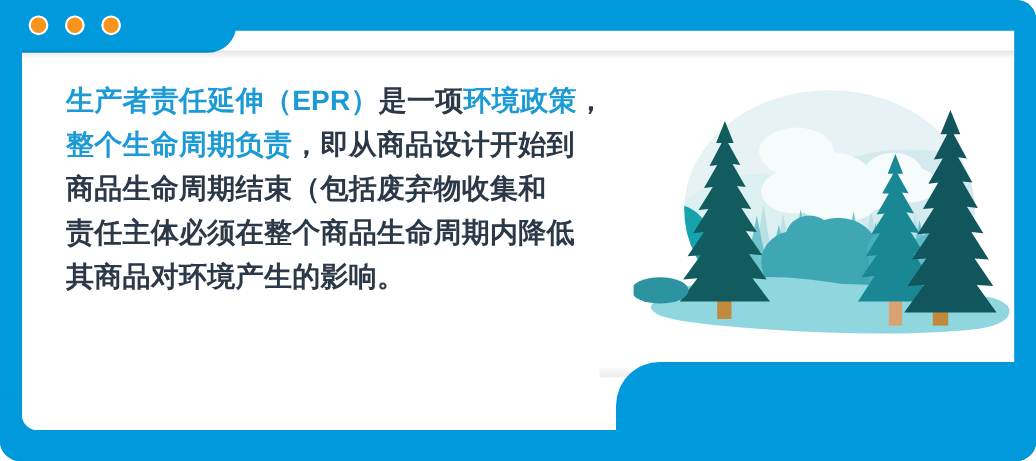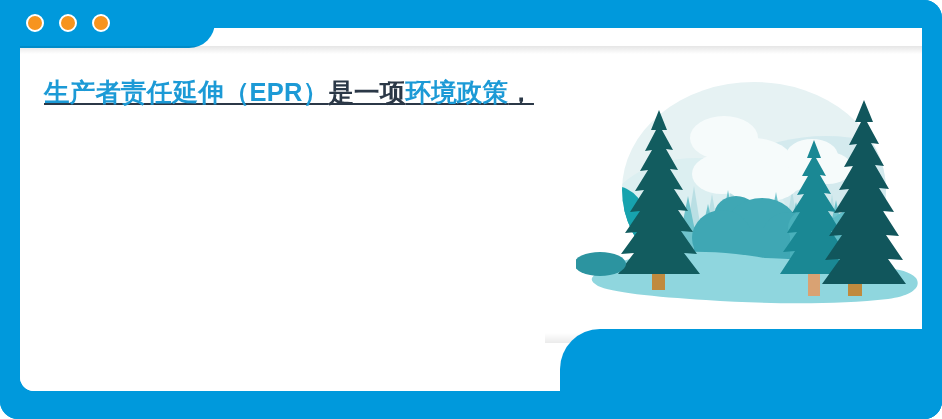--- a/index.html
+++ b/index.html
@@ -126,30 +126,29 @@
     width: 18px;
     height: 18px;
     border-radius: 50%;
     background: var(--dot);
     border: 2.5px solid #ffffff;
   }
 
   
   .copy {
     position: absolute;
-    left: 44px;
+    left: 60px;
     top: 72px;
     width: 530px;
     z-index: 6;
     font-size: 25.5px;
     line-height: 40px;
     letter-spacing: 0.2px;
     color: var(--ink);
     font-weight: 700;
-    text-decoration: underline;
   }
   .copy .hl {
     color: var(--accent-text);
     font-weight: 700;
   }
   .copy p { margin: 0; }
 
   
   .illus {
     position: absolute;
@@ -181,20 +180,24 @@
   <div class="bottom-blue"></div>
 
   <div class="dots">
     <span class="dot"></span>
     <span class="dot"></span>
     <span class="dot"></span>
   </div>
 
   <div class="copy" id="copy">
       <p><span class="hl">生产者责任延伸（EPR）</span><span>是一项</span><span class="hl">环境政策</span><span>，</span></p>
+      <p><span class="hl">整个生命周期负责</span><span>，即从商品设计开始到</span></p>
+      <p><span>商品生命周期结束（包括废弃物收集和</span></p>
+      <p><span>责任主体必须在整个商品生命周期内降低</span></p>
+      <p><span>其商品对环境产生的影响。</span></p>
     </div>
 
   <div class="illus">
     <svg viewBox="0 0 352 240" xmlns="http://www.w3.org/2000/svg">
       <defs>
         <clipPath id="circClip">
           <ellipse cx="178" cy="112" rx="132" ry="108"></ellipse>
         </clipPath>
       </defs>
 

